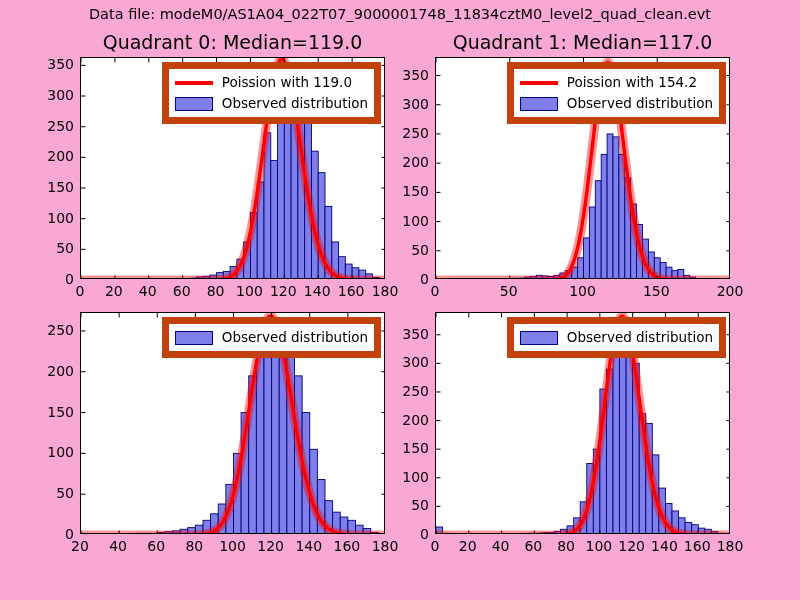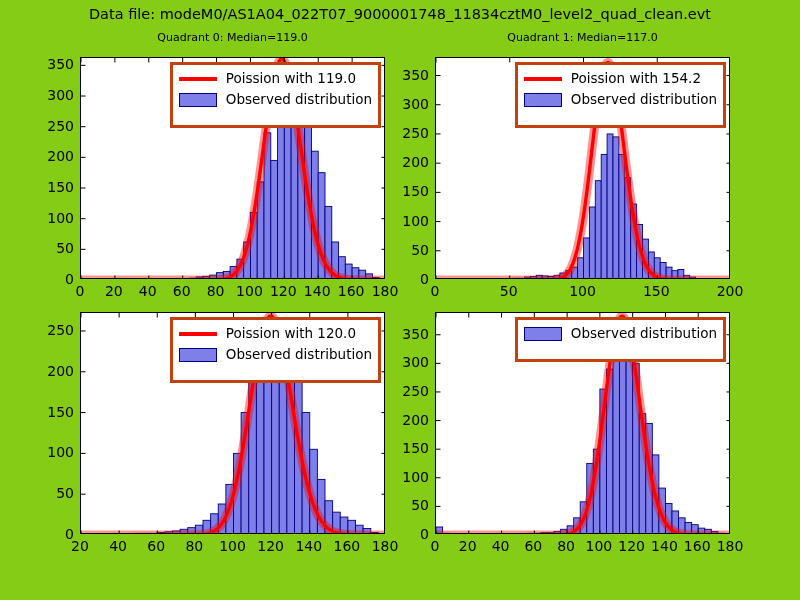--- a/index.html
+++ b/index.html
@@ -10,41 +10,41 @@
   body {
     width: 800px;
     height: 600px;
     font-family: "DejaVu Sans", sans-serif;
     overflow: hidden;
   }
   #figure {
     position: relative;
     width: 800px;
     height: 600px;
-    background: #84cc16;
+    background: #f9a8d4;
   }
   #suptitle {
     position: absolute;
     top: 6px;
     left: 0;
     width: 800px;
     text-align: center;
     font-size: 14.5px;
     color: #000000;
     white-space: nowrap;
   }
   .subplot {
     position: absolute;
   }
   .sub-title {
     position: absolute;
     left: 0;
     width: 100%;
     text-align: center;
-    font-size: 11px;
+    font-size: 19px;
     color: #000000;
     white-space: nowrap;
   }
   .axes {
     position: absolute;
     box-sizing: border-box;
     border: 1px solid #000000;
     background: #ffffff;
     overflow: hidden;
   }
@@ -68,23 +68,23 @@
     top: 0;
     text-align: center;
     font-size: 14px;
     color: #000000;
     white-space: nowrap;
     transform: translateX(-50%);
   }
   .legend {
     position: absolute;
     box-sizing: border-box;
-    border: 3px solid #c2410c;
+    border: 7px solid #c2410c;
     background: #ffffff;
-    padding: 3px 6px 15px 5px;
+    padding: 3px 6px 3px 5px;
     font-size: 13.5px;
     color: #000000;
     z-index: 5;
   }
   .legend-row {
     display: flex;
     align-items: center;
     height: 21px;
     white-space: nowrap;
   }
@@ -432,26 +432,20 @@
       <div class="xtick-label" style="left: 80px; top: 538px;">20</div>
       <div class="xtick-label" style="left: 118.125px; top: 538px;">40</div>
       <div class="xtick-label" style="left: 156.25px; top: 538px;">60</div>
       <div class="xtick-label" style="left: 194.375px; top: 538px;">80</div>
       <div class="xtick-label" style="left: 232.5px; top: 538px;">100</div>
       <div class="xtick-label" style="left: 270.625px; top: 538px;">120</div>
       <div class="xtick-label" style="left: 308.75px; top: 538px;">140</div>
       <div class="xtick-label" style="left: 346.875px; top: 538px;">160</div>
       <div class="xtick-label" style="left: 385px; top: 538px;">180</div>
       <div class="legend" style="right: 419px; top: 317px;">
-        <div class="legend-row">
-          <span class="legend-key">
-            <span class="legend-key-line"></span>
-          </span>
-          <span class="legend-label">Poission with 120.0</span>
-        </div>
         <div class="legend-row">
           <span class="legend-key">
             <span class="legend-key-patch"></span>
           </span>
           <span class="legend-label">Observed distribution</span>
         </div>
       </div>
     </div>
 
   <div class="subplot" id="sp3" style="left: 0px; top: 0px; width: 800px; height: 600px;">

